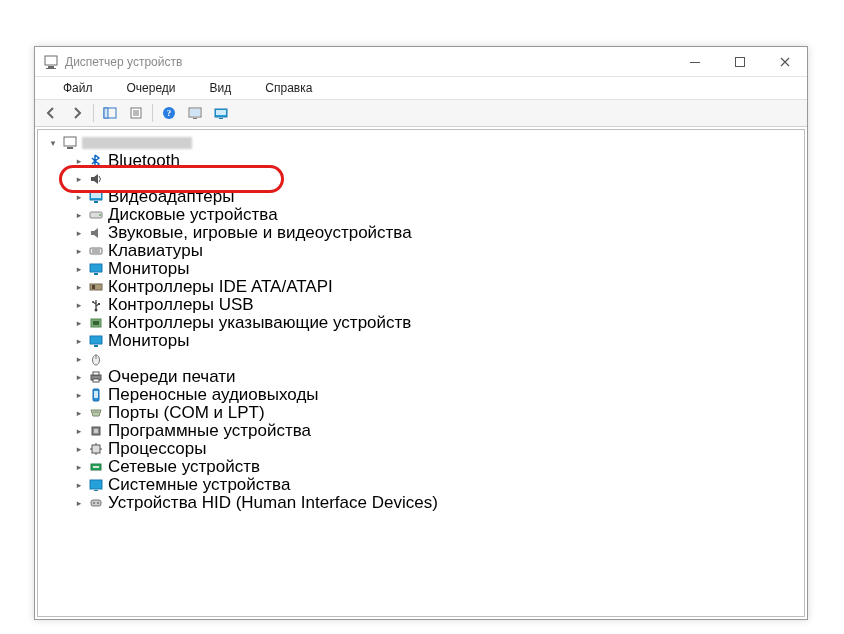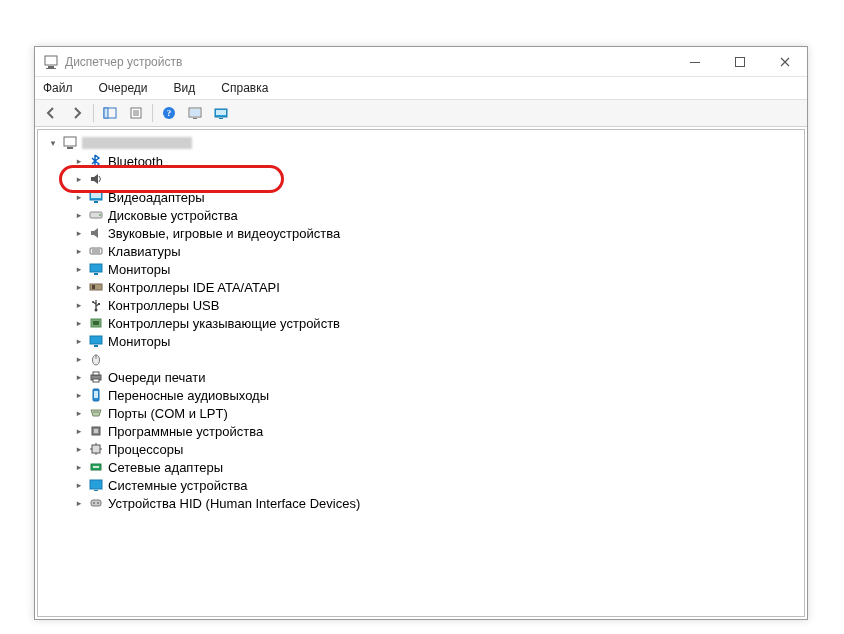--- a/index.html
+++ b/index.html
@@ -34,22 +34,22 @@
   .titlebar .win-btn {
     width: 45px; height: 29px;
     display: flex; align-items: center; justify-content: center;
     color: #555;
   }
 
   
   .menubar {
     height: 22px;
     display: flex; align-items: center;
-    gap: 10px;
-    padding: 0 0;
+    gap: 18px;
+    padding: 0 20px;
     background: #fff;
   }
   .menubar .menu-item {
     padding: 2px 8px;
     font-size: 12px;
     color: #222;
     cursor: default;
   }
 
   
@@ -89,21 +89,21 @@
     display: inline-flex; align-items: center; justify-content: center;
     color: #666; font-size: 9px;
     margin-right: 2px;
     flex: 0 0 auto;
   }
   .node .dev-icon {
     width: 16px; height: 16px; margin-right: 4px;
     display: inline-flex; align-items: center; justify-content: center;
     flex: 0 0 auto;
   }
-  .node .lbl { color: #000; font-size: 13px; }
+  .node .lbl { color: #000; font-size: 17px; }
   .root-node { padding-left: 0; }
   .root-node .lbl {
     background: #cfcfcf; color: transparent; 
     filter: blur(1px);
     width: 110px; height: 12px; display: inline-block;
   }
   .child-node { padding-left: 26px; }
 
   
   svg { display: block; }
@@ -415,21 +415,21 @@
     </div>
 
     <div class="node child-node">
       <span class="expander">▸</span>
       <span class="dev-icon">
         <svg width="14" height="14" viewBox="0 0 14 14">
             <rect x="2" y="4" width="10" height="6" fill="#2aa35a" stroke="#1c7a42"></rect>
             <rect x="4" y="6" width="6" height="2" fill="#cfead9"></rect>
           </svg>
       </span>
-      <span class="lbl">Сетевые адаптеры</span>
+      <span class="lbl">Сетевые устройств</span>
     </div>
 
     <div class="node child-node">
       <span class="expander">▸</span>
       <span class="dev-icon">
         <svg width="14" height="14" viewBox="0 0 14 14">
             <rect x="1" y="2" width="12" height="9" fill="#25a0da" stroke="#1a7ab0"></rect>
             <rect x="5" y="12" width="4" height="1" fill="#1a7ab0"></rect>
           </svg>
       </span>

